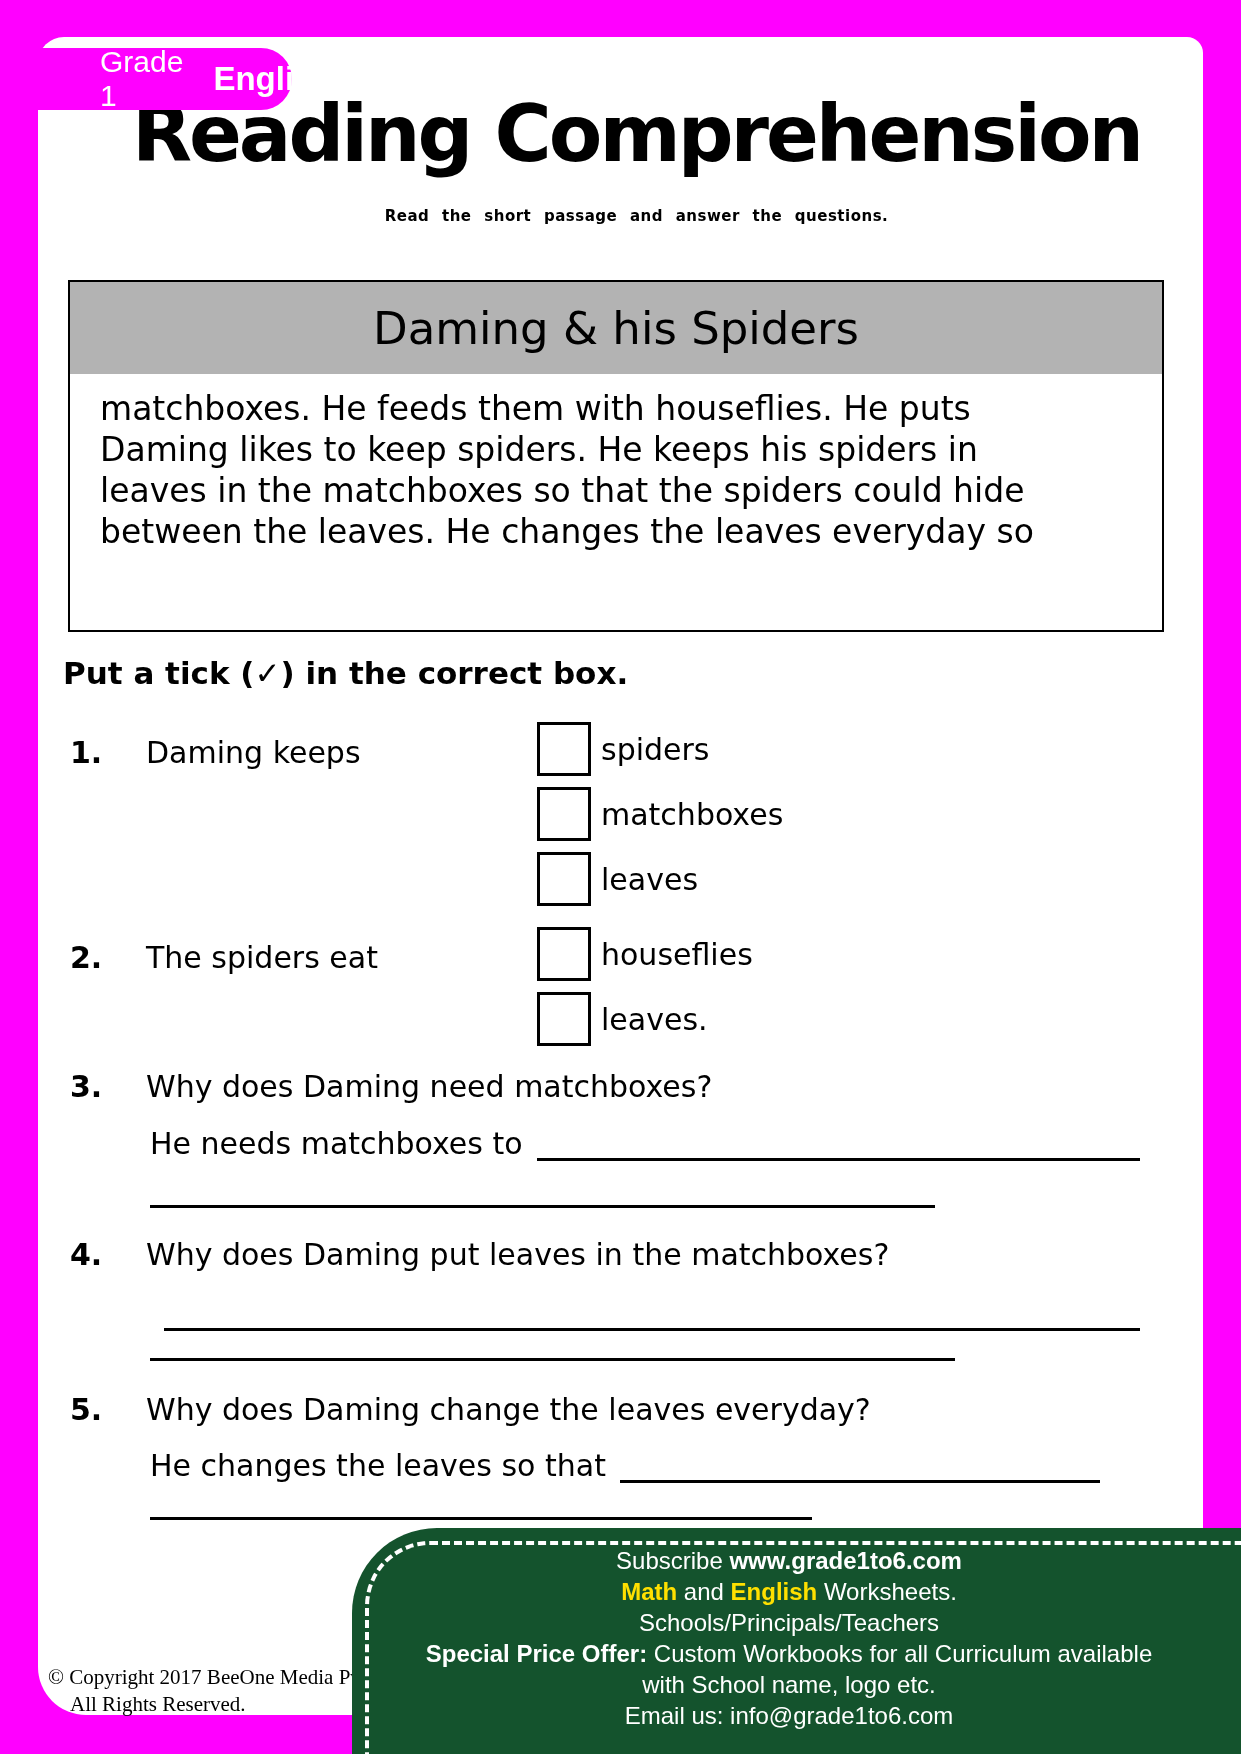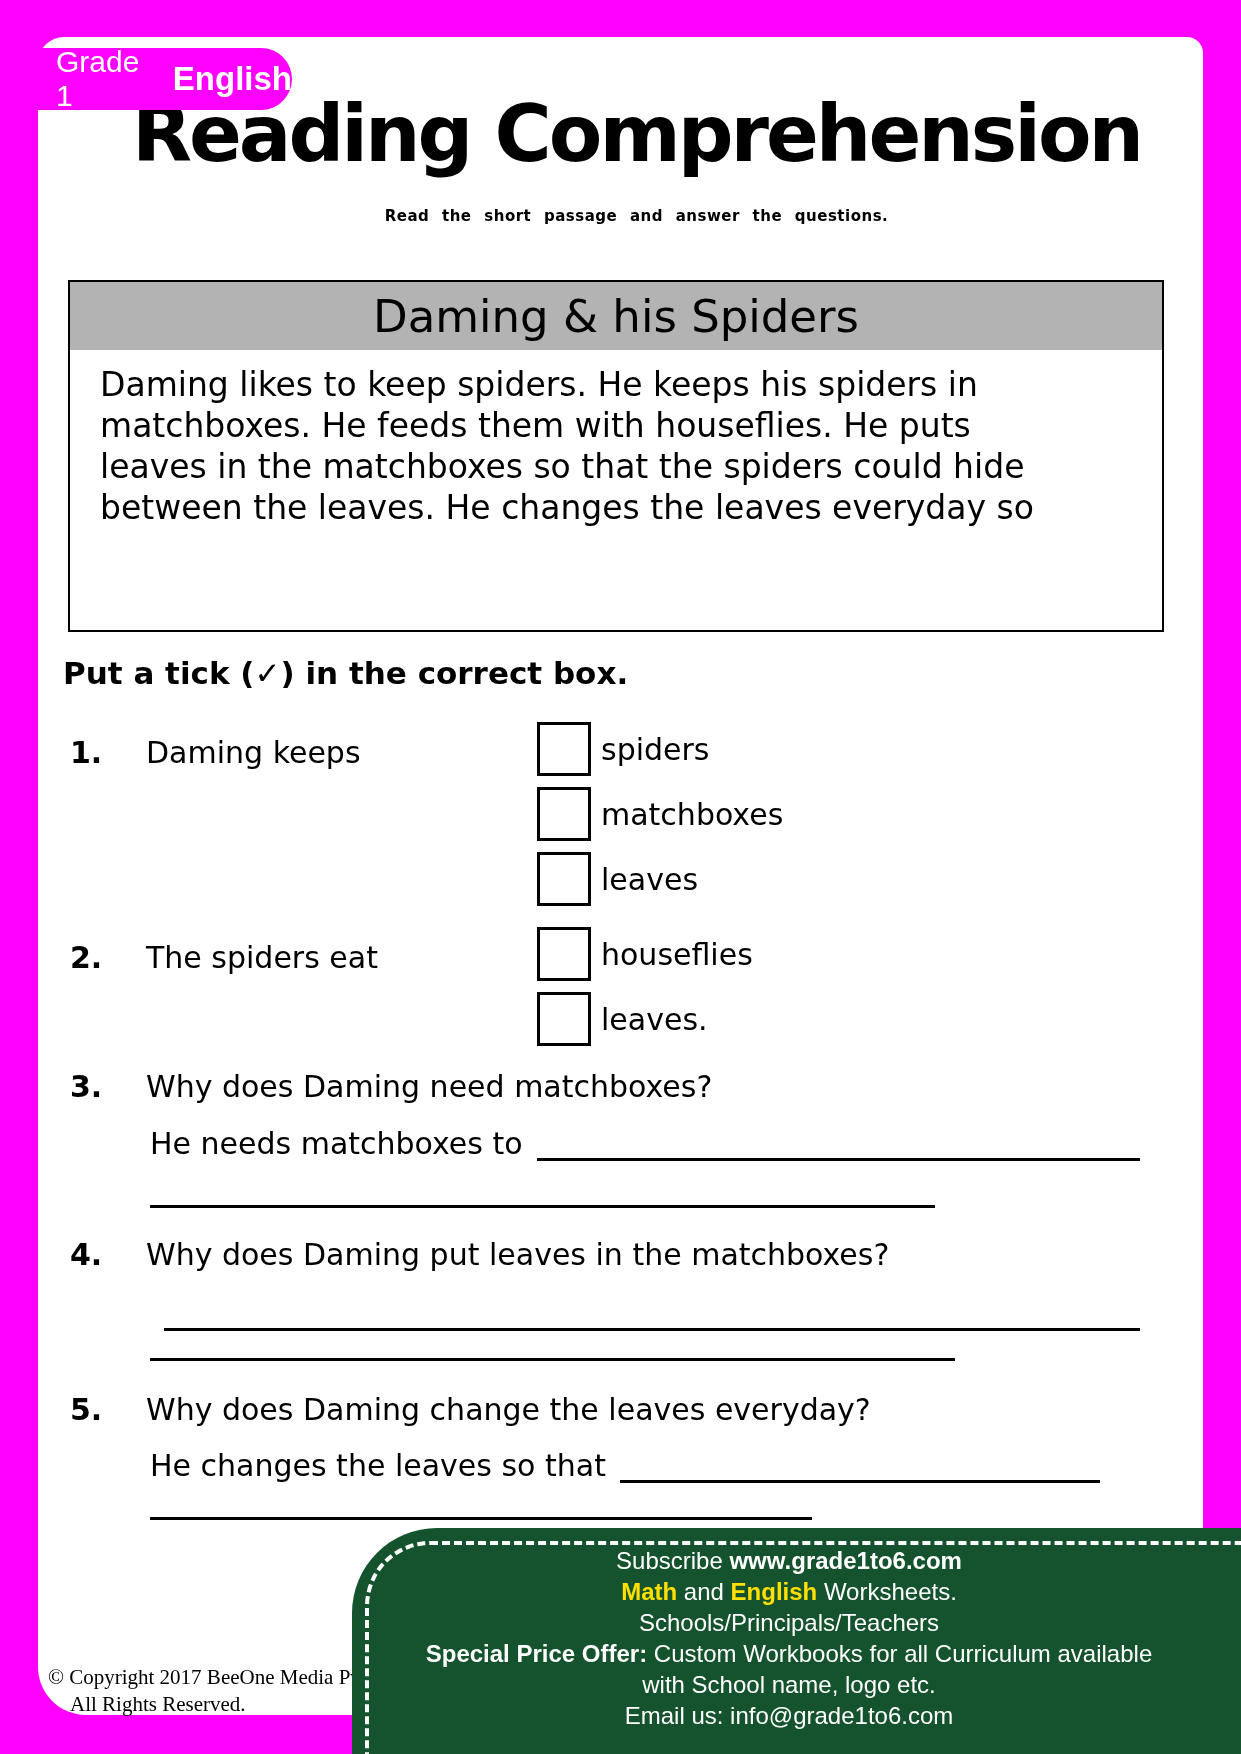--- a/index.html
+++ b/index.html
@@ -20,21 +20,21 @@
   }
   .badge {
     position:absolute; left:30px; top:48px;
     width:262px; height:62px;
     background:#FF00FF;
     border-radius:0 32px 32px 0;
     display:flex; align-items:center;
     padding-left:26px; gap:30px;
     z-index:2;
   }
-  .badge .grade { color:#fff; font-size:30px; font-weight:normal; font-family:"Liberation Sans", sans-serif; }
+  .badge .grade { color:#fff; font-size:30px; font-weight:normal; font-family:"Liberation Sans", sans-serif;margin-left:44px; }
   .badge .subject { color:#fff; font-size:33px; font-weight:bold; font-family:"Liberation Sans", sans-serif; }
 
   .title {
     position:absolute; top:52px; left:16px; width:100%;
     text-align:center;
     font-size:78px; font-weight:bold; letter-spacing:-3px;
     white-space:nowrap;
   }
   .subtitle {
     position:absolute; top:170px; left:16px; width:100%;
@@ -42,21 +42,21 @@
     font-size:15px; font-weight:bold; 
     word-spacing:7px; letter-spacing:0.5px;
   }
 
   .passage {
     position:absolute; left:30px; top:243px;
     width:1096px; height:352px;
     border:2px solid #000; background:#fff;
   }
   .passage-header {
-    height:68px; background:#b3b3b3;
+    height:92px; background:#b3b3b3;
     display:flex; align-items:center; justify-content:center;
     font-size:45px; font-weight:500;
   }
   .passage-body {
     padding:14px 30px 0 30px;
     font-size:33px; line-height:41px;
   }
 
   .instruction {
     position:absolute; left:25px; top:618px;
@@ -133,22 +133,22 @@
 
 <div class="page">
   <div class="title">Reading Comprehension</div>
   <div class="subtitle">Read the short passage and answer the questions.</div>
 
   <div class="passage">
     <div class="passage-header">
       <span>Daming &amp; his Spiders</span>
     </div>
     <div class="passage-body">
+      <div>matchboxes. He feeds them with houseflies. He puts</div>
       <div>Daming likes to keep spiders. He keeps his spiders in</div>
-      <div>matchboxes. He feeds them with houseflies. He puts</div>
       <div>leaves in the matchboxes so that the spiders could hide</div>
       <div>between the leaves. He changes the leaves everyday so</div>
     </div>
   </div>
 
   <div class="instruction">Put a tick (✓) in the correct box.</div>
 
   <div class="qrow" style="top:698px; left:32px;">
     <span class="qnum">1.</span>
     <span class="qtext">Daming keeps</span>

